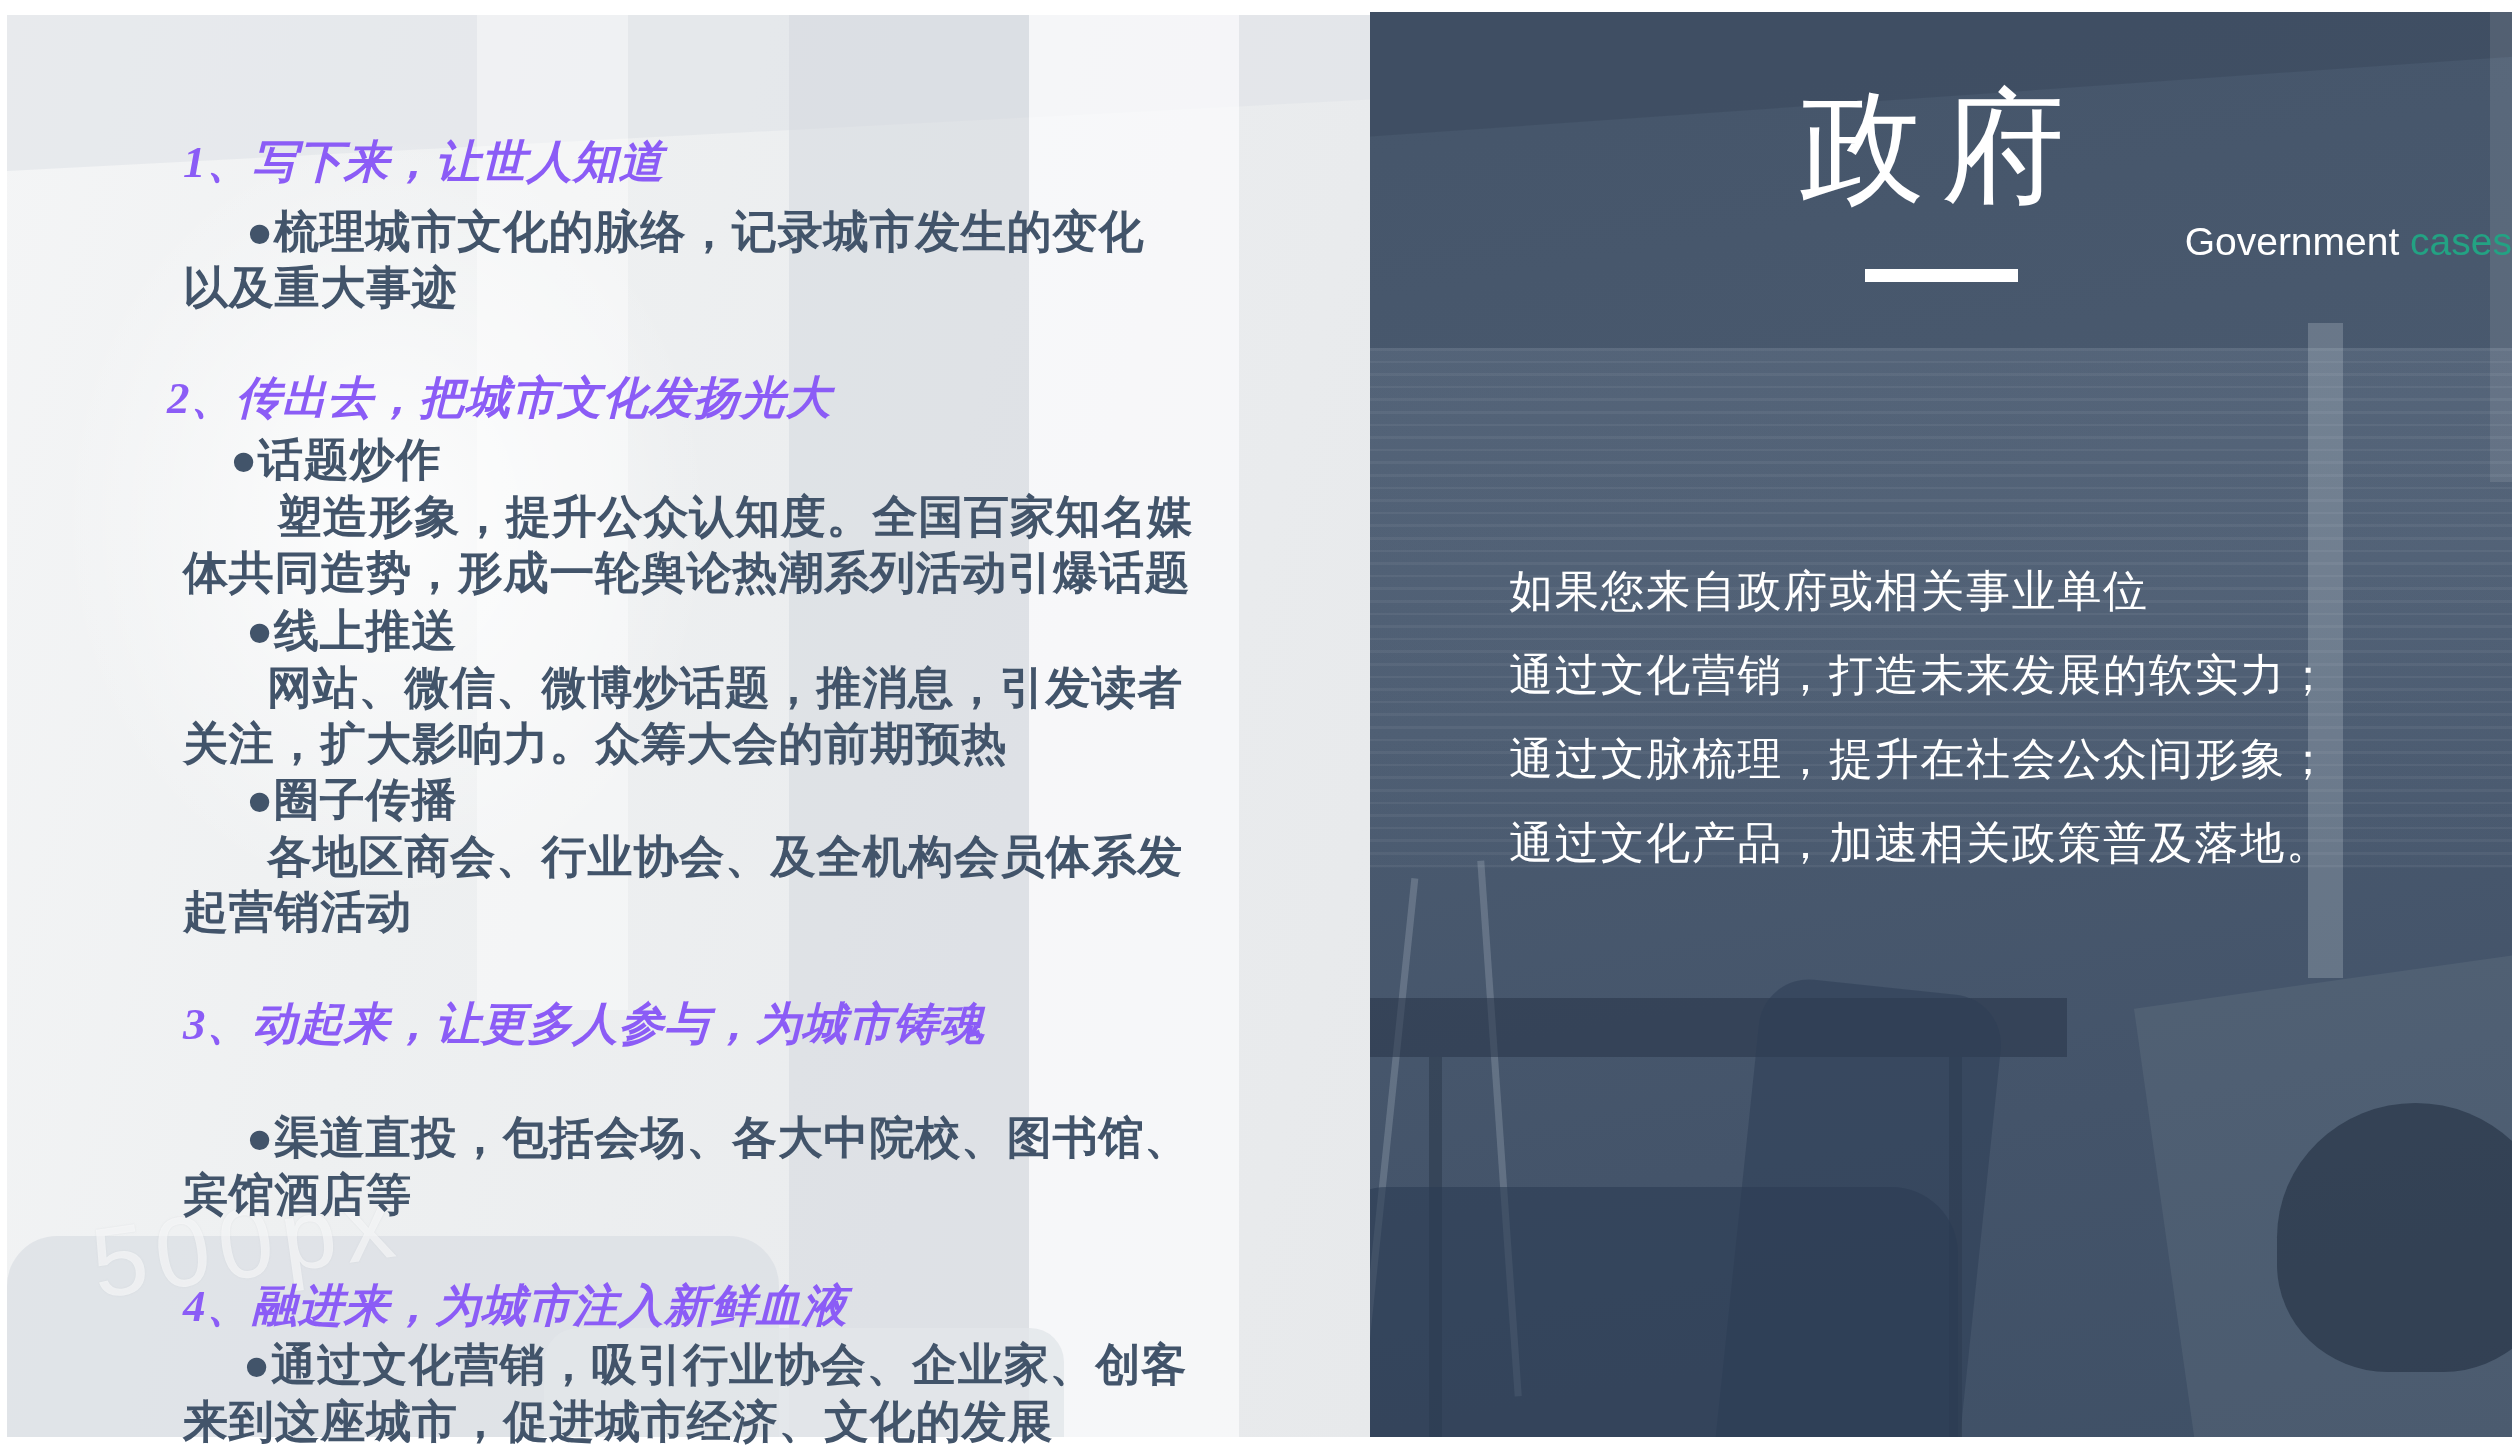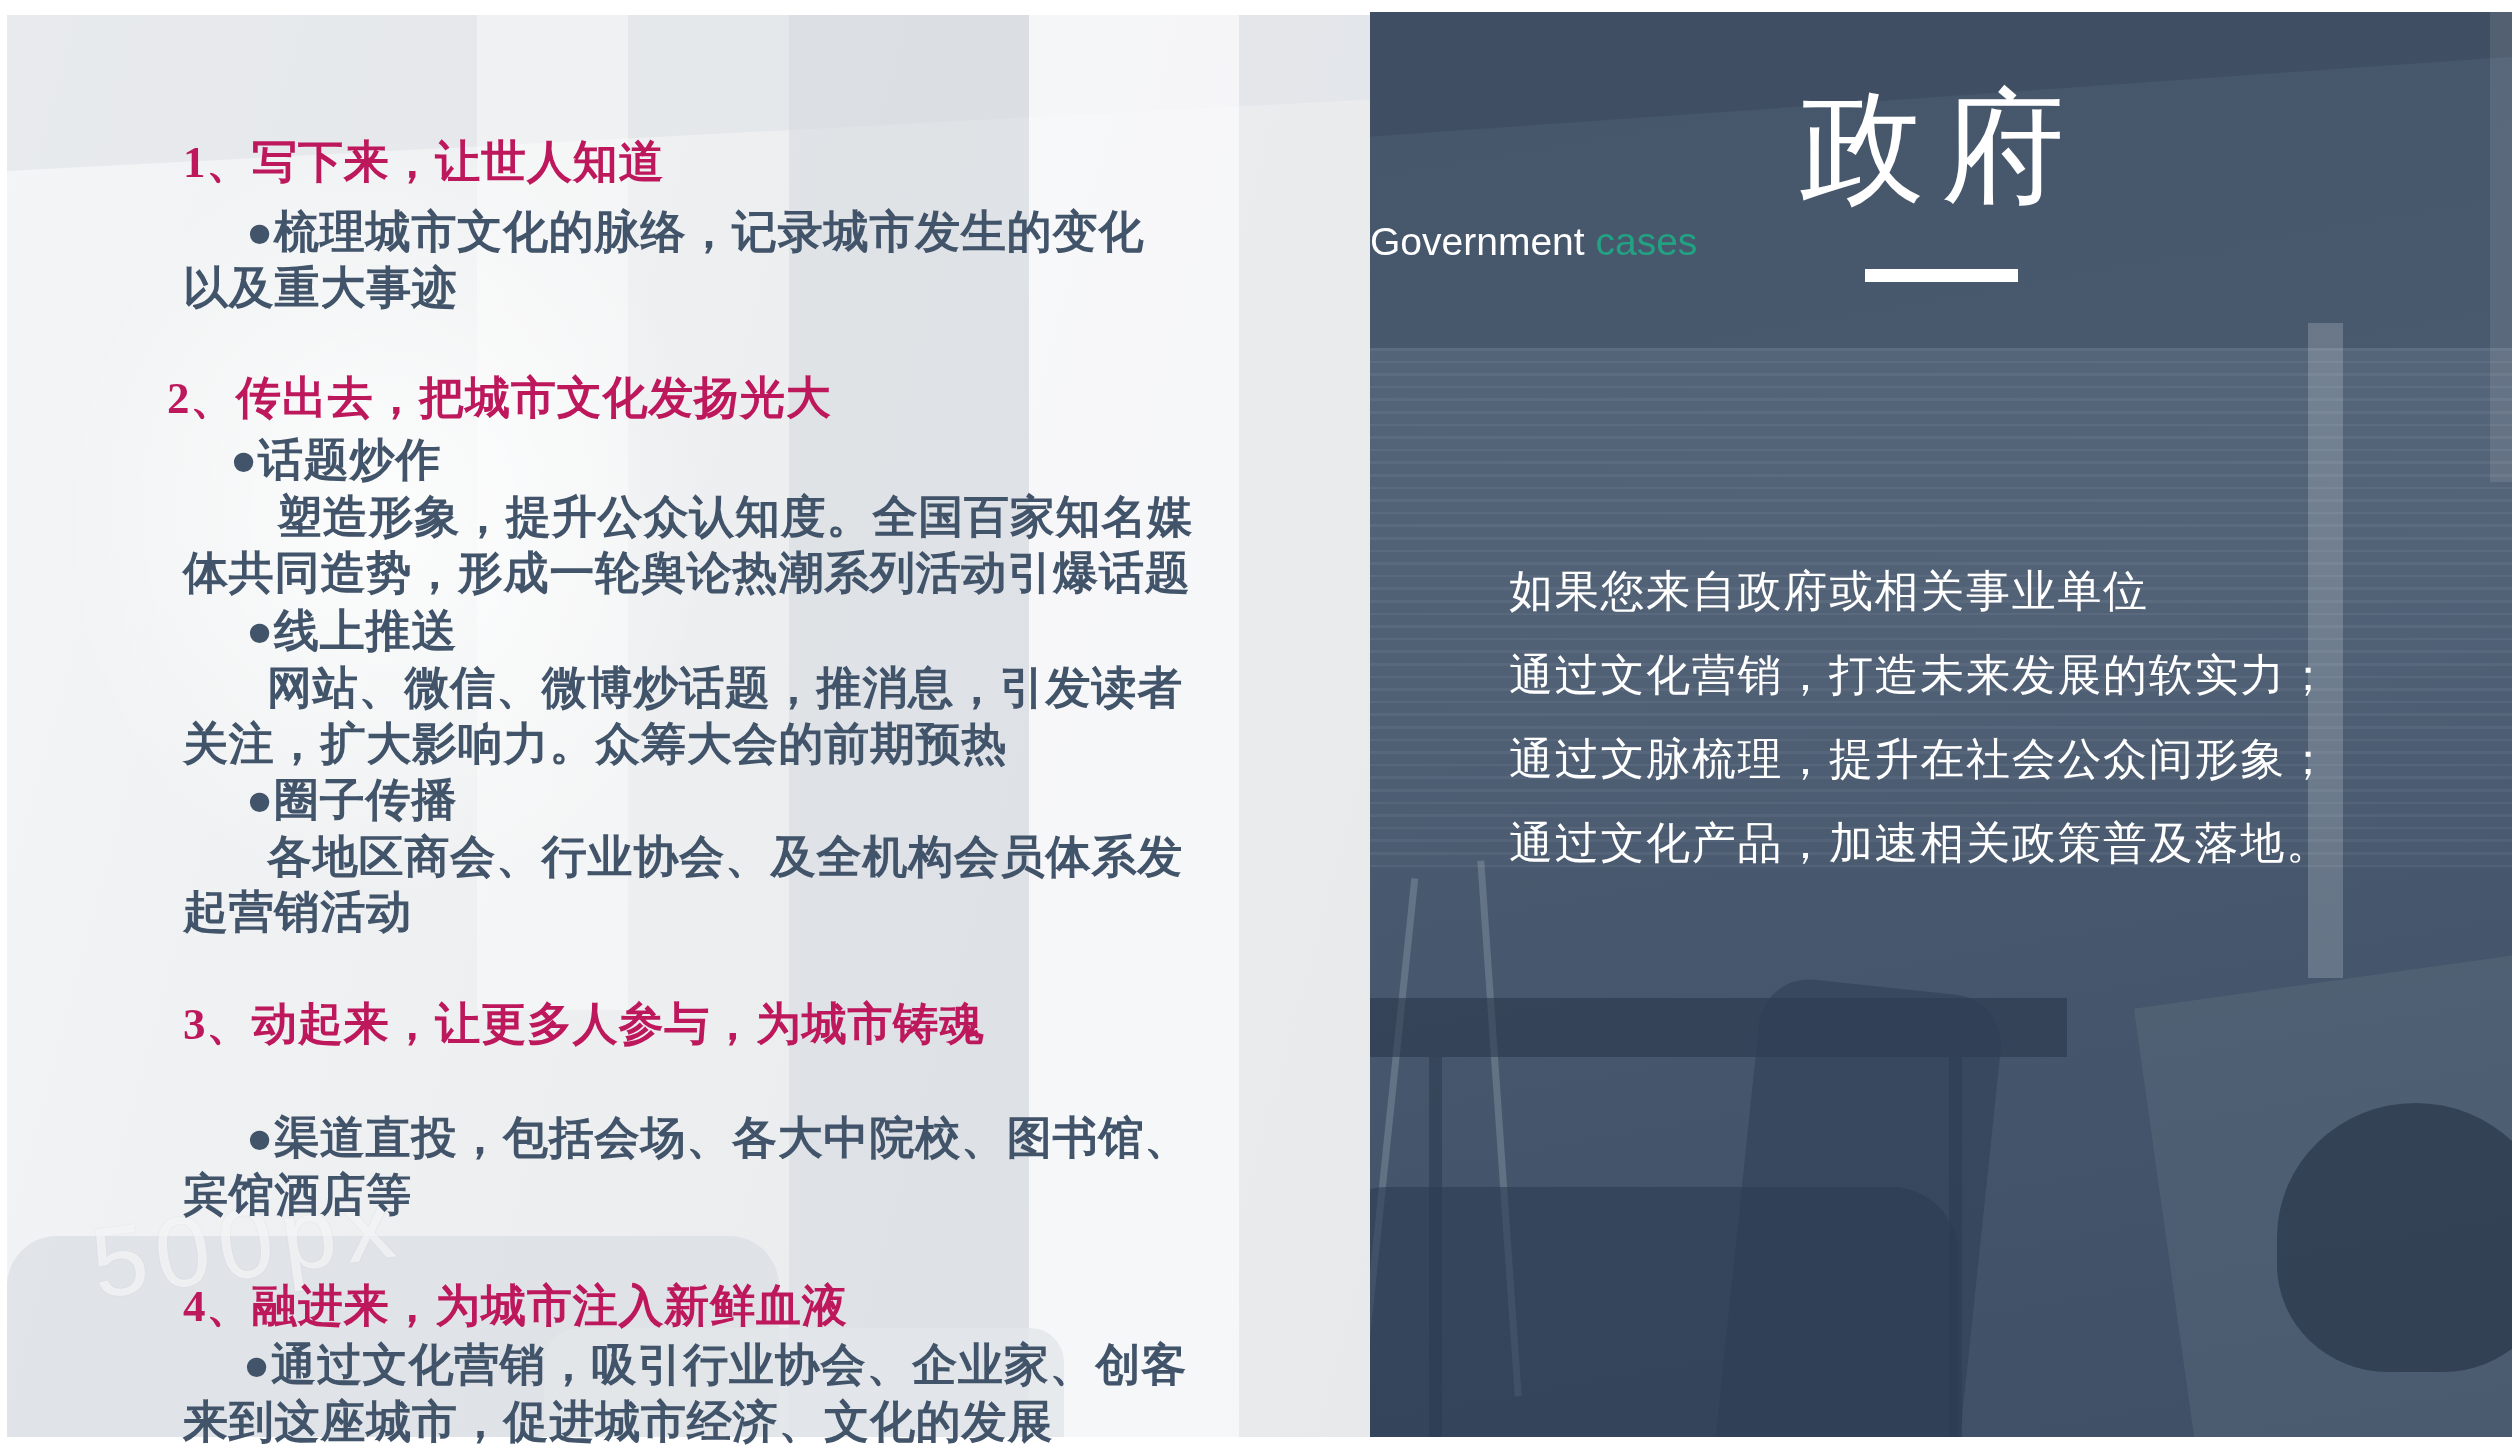--- a/index.html
+++ b/index.html
@@ -17,21 +17,21 @@
       background:rgba(223,227,231,.6);transform:rotate(-3deg);}
   .lp-sofa{position:absolute;left:0;bottom:0;width:772px;height:201px;border-radius:50px 50px 0 0;
       background:rgba(219,223,228,.75);}
   .lp-sofa2{position:absolute;left:537px;bottom:0;width:520px;height:109px;border-radius:34px 34px 0 0;
       background:rgba(226,230,234,.8);}
   .watermark{position:absolute;left:84px;top:1171px;font-family:"Liberation Sans","DejaVu Sans",sans-serif;
       font-size:99px;letter-spacing:8.4px;color:rgba(255,255,255,.6);transform:rotate(-8deg);
       text-shadow:0 0 1.7px rgba(190,195,200,.35);}
   
   .lln{position:absolute;font-size:45px;letter-spacing:0.8px;color:#42546a;line-height:1.1;white-space:nowrap;font-weight:bold;}
-  .lln.hd{font-weight:700;color:#be185d;}
+  .lln.hd{font-weight:700;color:#8b5cf6;font-style:italic;}
   
   .panel{position:absolute;left:1370px;top:11.8px;width:1142px;height:1425px;overflow:hidden;
       background:linear-gradient(170deg,#45556a 0%,#4a5a6f 45%,#44546a 75%,#3f5066 100%);}
   .rp-ceiling{position:absolute;left:-25px;top:-126px;width:1259px;height:252px;background:rgba(59,72,92,.55);
       transform:rotate(-4deg);transform-origin:left center;}
   .rp-blinds{position:absolute;left:0;top:336px;width:100%;height:520px;
       background:repeating-linear-gradient(180deg,rgba(255,255,255,.05) 0 2.5px,rgba(255,255,255,0) 2.5px 12.6px),
                  linear-gradient(180deg,rgba(140,155,175,.18),rgba(140,155,175,.04));}
   .rp-column{position:absolute;left:938px;top:311px;width:35px;height:655px;background:rgba(222,230,238,.22);}
   .rp-edge{position:absolute;right:0;top:0;width:22px;height:470px;background:rgba(255,255,255,.10);}
@@ -44,21 +44,21 @@
       background:rgba(46,62,86,.55);transform:rotate(6deg);}
   .rp-sofa-seat{position:absolute;left:-50px;top:1175px;width:638px;height:285px;border-radius:67px 67px 0 0;
       background:rgba(44,60,84,.6);}
   .rp-bowl{position:absolute;left:907px;top:1091px;width:277px;height:269px;border-radius:50% 50% 40% 40%;
       background:rgba(26,38,56,.5);}
   .rp-floor{position:absolute;left:797px;top:965px;width:420px;height:504px;background:rgba(150,160,172,.14);
       transform:rotate(-8deg);}
   
   .rp-title{position:absolute;left:1370px;top:81px;width:1142px;text-align:center;color:#ffffff;
       font-size:124px;font-weight:400;letter-spacing:17px;line-height:1.1;}
-  .rp-sub{position:absolute;left:1370px;top:220px;width:1142px;text-align:left;
+  .rp-sub{position:absolute;left:1370px;top:220px;width:1142px;text-align:right;
       font-family:"Liberation Sans","DejaVu Sans",sans-serif;font-size:39px;color:#ffffff;}
   .rp-sub .accent{color:#23a283;}
   .rp-bar{position:absolute;left:1865px;top:269px;width:153px;height:12.6px;background:#ffffff;}
   .rln{position:absolute;left:1509px;font-size:44px;font-weight:400;letter-spacing:1.7px;color:#ffffff;
       white-space:nowrap;line-height:1.1;}
 </style>
 </head>
 <body>
 
 <div class="slide">

